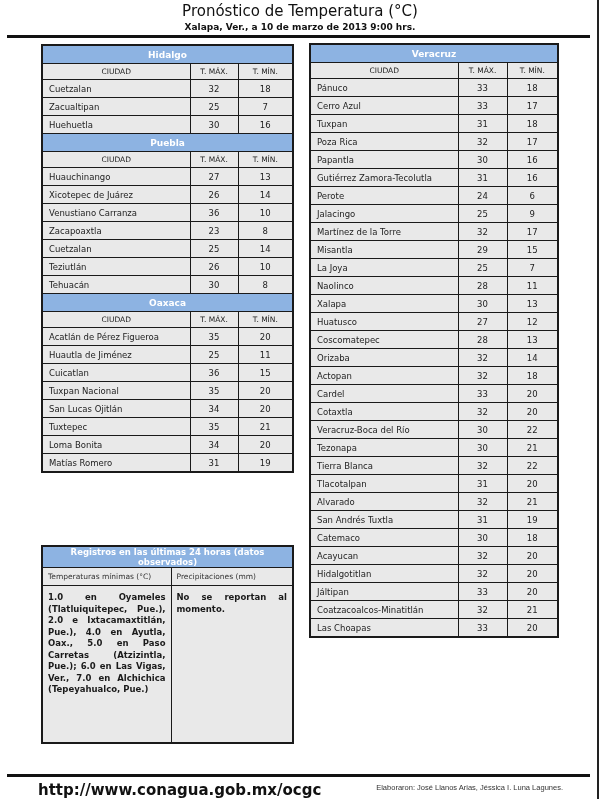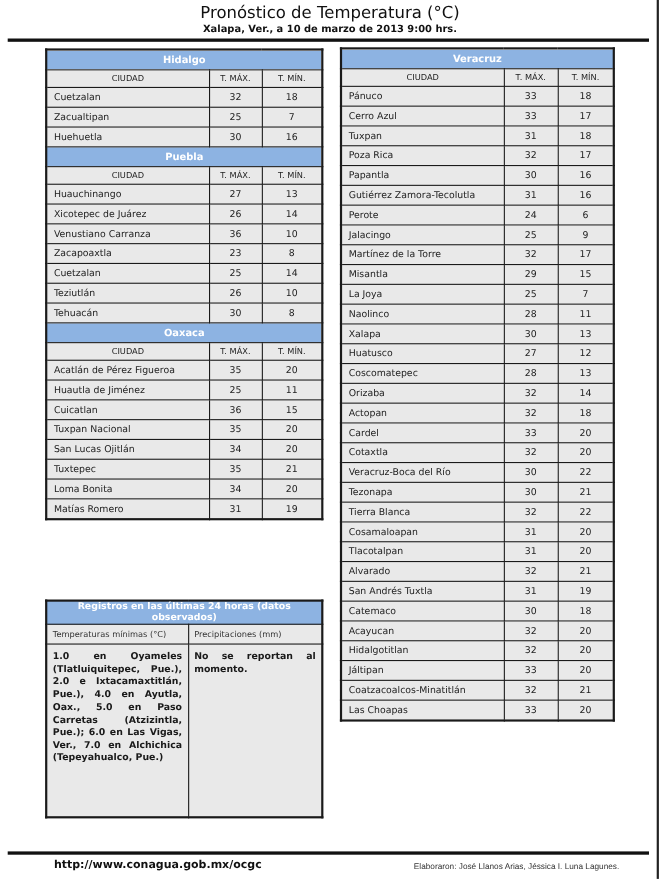--- a/index.html
+++ b/index.html
@@ -18,21 +18,21 @@
   table.wt td.num { text-align: center; }
   #left-table { left: 41px; top: 44px; width: 251px; }
   #veracruz-table { left: 309px; top: 43px; width: 248px; }
 
   .reg { position: absolute; left: 41px; top: 545px; width: 251px; border-collapse: collapse; table-layout: fixed; font-family: "DejaVu Sans", sans-serif; border: 2px solid #1a1a1a; }
   .reg td, .reg th { border: 1.5px solid #1a1a1a; background: #e9e9e9; padding: 0 5px; vertical-align: top; }
   .reg th.rhead { background: #8db3e2; color: #fff; font-size: 8.5px; font-weight: bold; height: 20px; vertical-align: middle; text-align: center; }
   .reg td.sub { font-size: 7.5px; height: 17px; vertical-align: middle; color: #333; }
   .reg td.body { height: 150px; font-size: 8.5px; font-weight: bold; text-align: justify; line-height: 11.5px; padding-top: 6px; color: #1a1a1a; }
 
-  .footer-url { position: absolute; left: 38px; top: 781px; font-family: "DejaVu Sans", sans-serif; font-size: 10px; font-weight: bold; color: #111; margin-left: 11px; }
+  .footer-url { position: absolute; left: 38px; top: 781px; font-family: "DejaVu Sans", sans-serif; font-size: 15px; font-weight: bold; color: #111; }
   .footer-credit { position: absolute; right: 37px; top: 783px; font-family: "Liberation Sans", sans-serif; font-size: 7.5px; color: #333; }
 </style>
 </head>
 <body>
 
 <div class="page-border-right"></div>
 
 <div class="title">Pronóstico de Temperatura (°C)</div>
 <div class="subtitle">Xalapa, Ver., a  10  de marzo de 2013  9:00 hrs.</div>
 <div class="rule top"></div>
@@ -278,25 +278,20 @@
       </tr>
       <tr>
         <td>Tezonapa</td>
         <td class="num">30</td>
         <td class="num">21</td>
       </tr>
       <tr>
         <td>Tierra Blanca</td>
         <td class="num">32</td>
         <td class="num">22</td>
-      </tr>
-      <tr>
-        <td>Cosamaloapan</td>
-        <td class="num">31</td>
-        <td class="num">20</td>
       </tr>
       <tr>
         <td>Tlacotalpan</td>
         <td class="num">31</td>
         <td class="num">20</td>
       </tr>
       <tr>
         <td>Alvarado</td>
         <td class="num">32</td>
         <td class="num">21</td>

